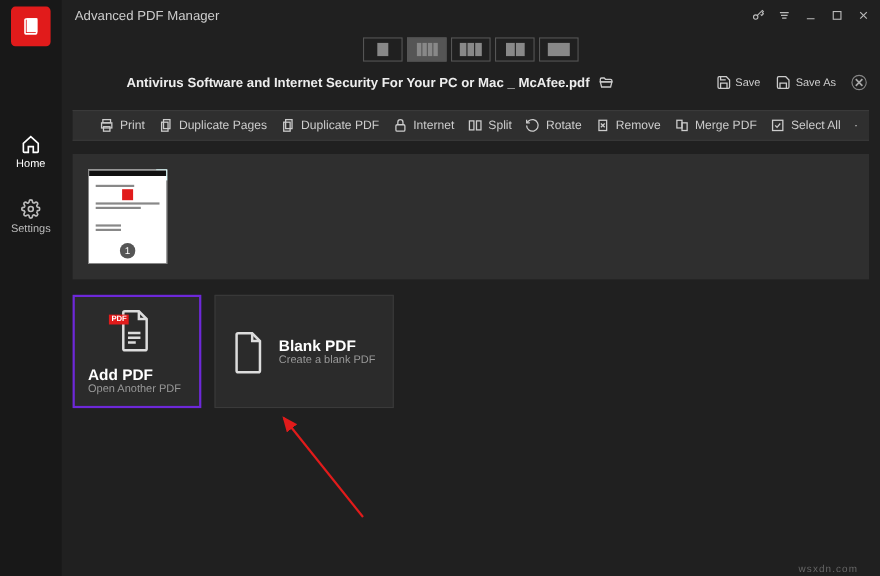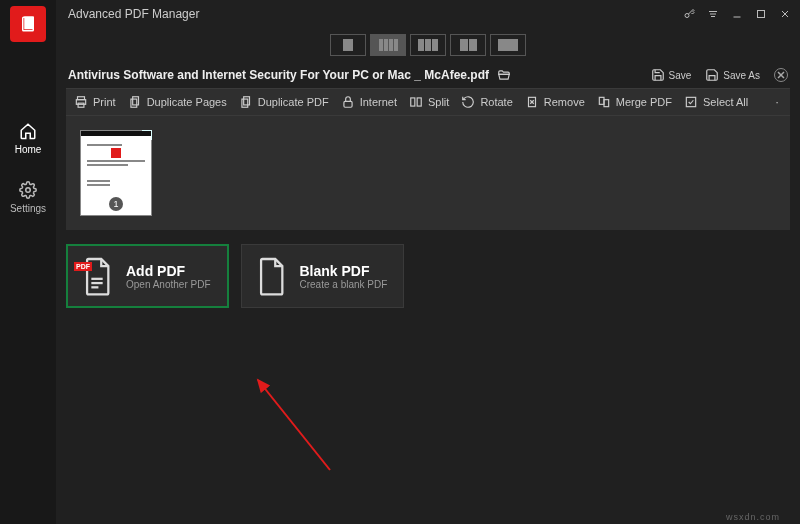--- a/index.html
+++ b/index.html
@@ -27,47 +27,47 @@
   
   
   .view-row { height: 34px; display:flex; align-items:center; justify-content:center; gap:4px; }
   .view-btn { width:36px; height:22px; border:1px solid #555; display:flex; align-items:center; justify-content:center; cursor:pointer; }
   .view-btn.active { background:#555; }
   .view-btn .cells { display:flex; gap:1px; }
   .view-btn .cell { width:4px; height:12px; background:#888; }
   
   
   .docbar { display:flex; align-items:center; padding: 6px 12px; gap:8px; font-size:12px; }
-  .docbar .fname { font-weight:600; color:#eee; }
+  .docbar .fname { font-weight:600; color:#eee;margin-left:47px; }
   .docbar .right { margin-left:auto; display:flex; align-items:center; gap:14px; }
   .docbar .save-group { display:flex; align-items:center; gap:4px; cursor:pointer; color:#ccc; font-size:10px; }
   .docbar svg { width:14px; height:14px; }
   .close-doc { width:14px;height:14px;border:1px solid #888;border-radius:50%;display:flex;align-items:center;justify-content:center;cursor:pointer; }
   
   
-  .toolbar { background:#2f2f2f; border-top:1px solid #3a3a3a; border-bottom:1px solid #3a3a3a; display:flex; align-items:center; padding: 6px 8px; gap:12px; font-size:11px; color:#ccc; margin: 0 10px; }
+  .toolbar { background:#2f2f2f; border-top:1px solid #3a3a3a; border-bottom:1px solid #3a3a3a; display:flex; align-items:center; padding: 6px 24px; gap:12px; font-size:11px; color:#ccc; margin: 12px 10px; }
   .tool { display:flex; align-items:center; gap:5px; cursor:pointer; white-space:nowrap; }
   .tool svg { width:14px; height:14px; }
   .tool-more { margin-left:auto; cursor:pointer; width:10px; text-align:center; }
   
   
   .strip { background:#2f2f2f; margin: 0 10px 0 10px; padding: 14px; }
   .thumb { width:72px; background:#fff; border:1px solid #888; position:relative; }
   .thumb-inner { height:84px; background:#fff; position:relative; }
   .thumb-top { height:5px; background:#111; }
   .thumb-body { padding:6px; font-size:4px; color:#333; }
   .thumb-body .logo-mini { width:10px;height:10px;background:#e11b1b;margin:2px auto; }
   .thumb-body .line { height:2px;background:#888;margin:2px 0; }
   .thumb-num { position:absolute; bottom:4px; left:50%; transform:translateX(-50%); width:14px;height:14px;border-radius:50%;background:#555;color:#fff;font-size:9px;display:flex;align-items:center;justify-content:center; }
   .thumb-close { position:absolute; top:-1px; right:-1px; width:10px;height:10px;font-size:8px;color:#06c;background:#dff;display:flex;align-items:center;justify-content:center;}
   
   
   .cards { display:flex; gap:12px; padding: 14px 10px; }
   .card { background:#2b2b2b; border:1px solid #3a3a3a; padding:10px 16px 10px 12px; display:flex; align-items:center; gap:12px; cursor:pointer; }
-  .card.highlight { border:2px solid #15803d; }
+  .card.highlight { border:2px solid #6d28d9;flex-direction:column; }
   .card .card-icon { width:34px; height:40px; position:relative; }
   .card h3 { font-size:14px; font-weight:700; color:#fff; }
   .card .sub { font-size:10px; color:#999; }
   .pdf-badge { position:absolute; top:6px; left:-6px; background:#e11b1b; color:#fff; font-size:7px; padding:1px 2px; font-weight:700;}
   
   
   .arrow { position:absolute; left:250px; top:370px; pointer-events:none; }
   
   .watermark { position:absolute; right:20px; bottom:2px; font-size:9px; color:#666; letter-spacing:1px; }
 </style>

